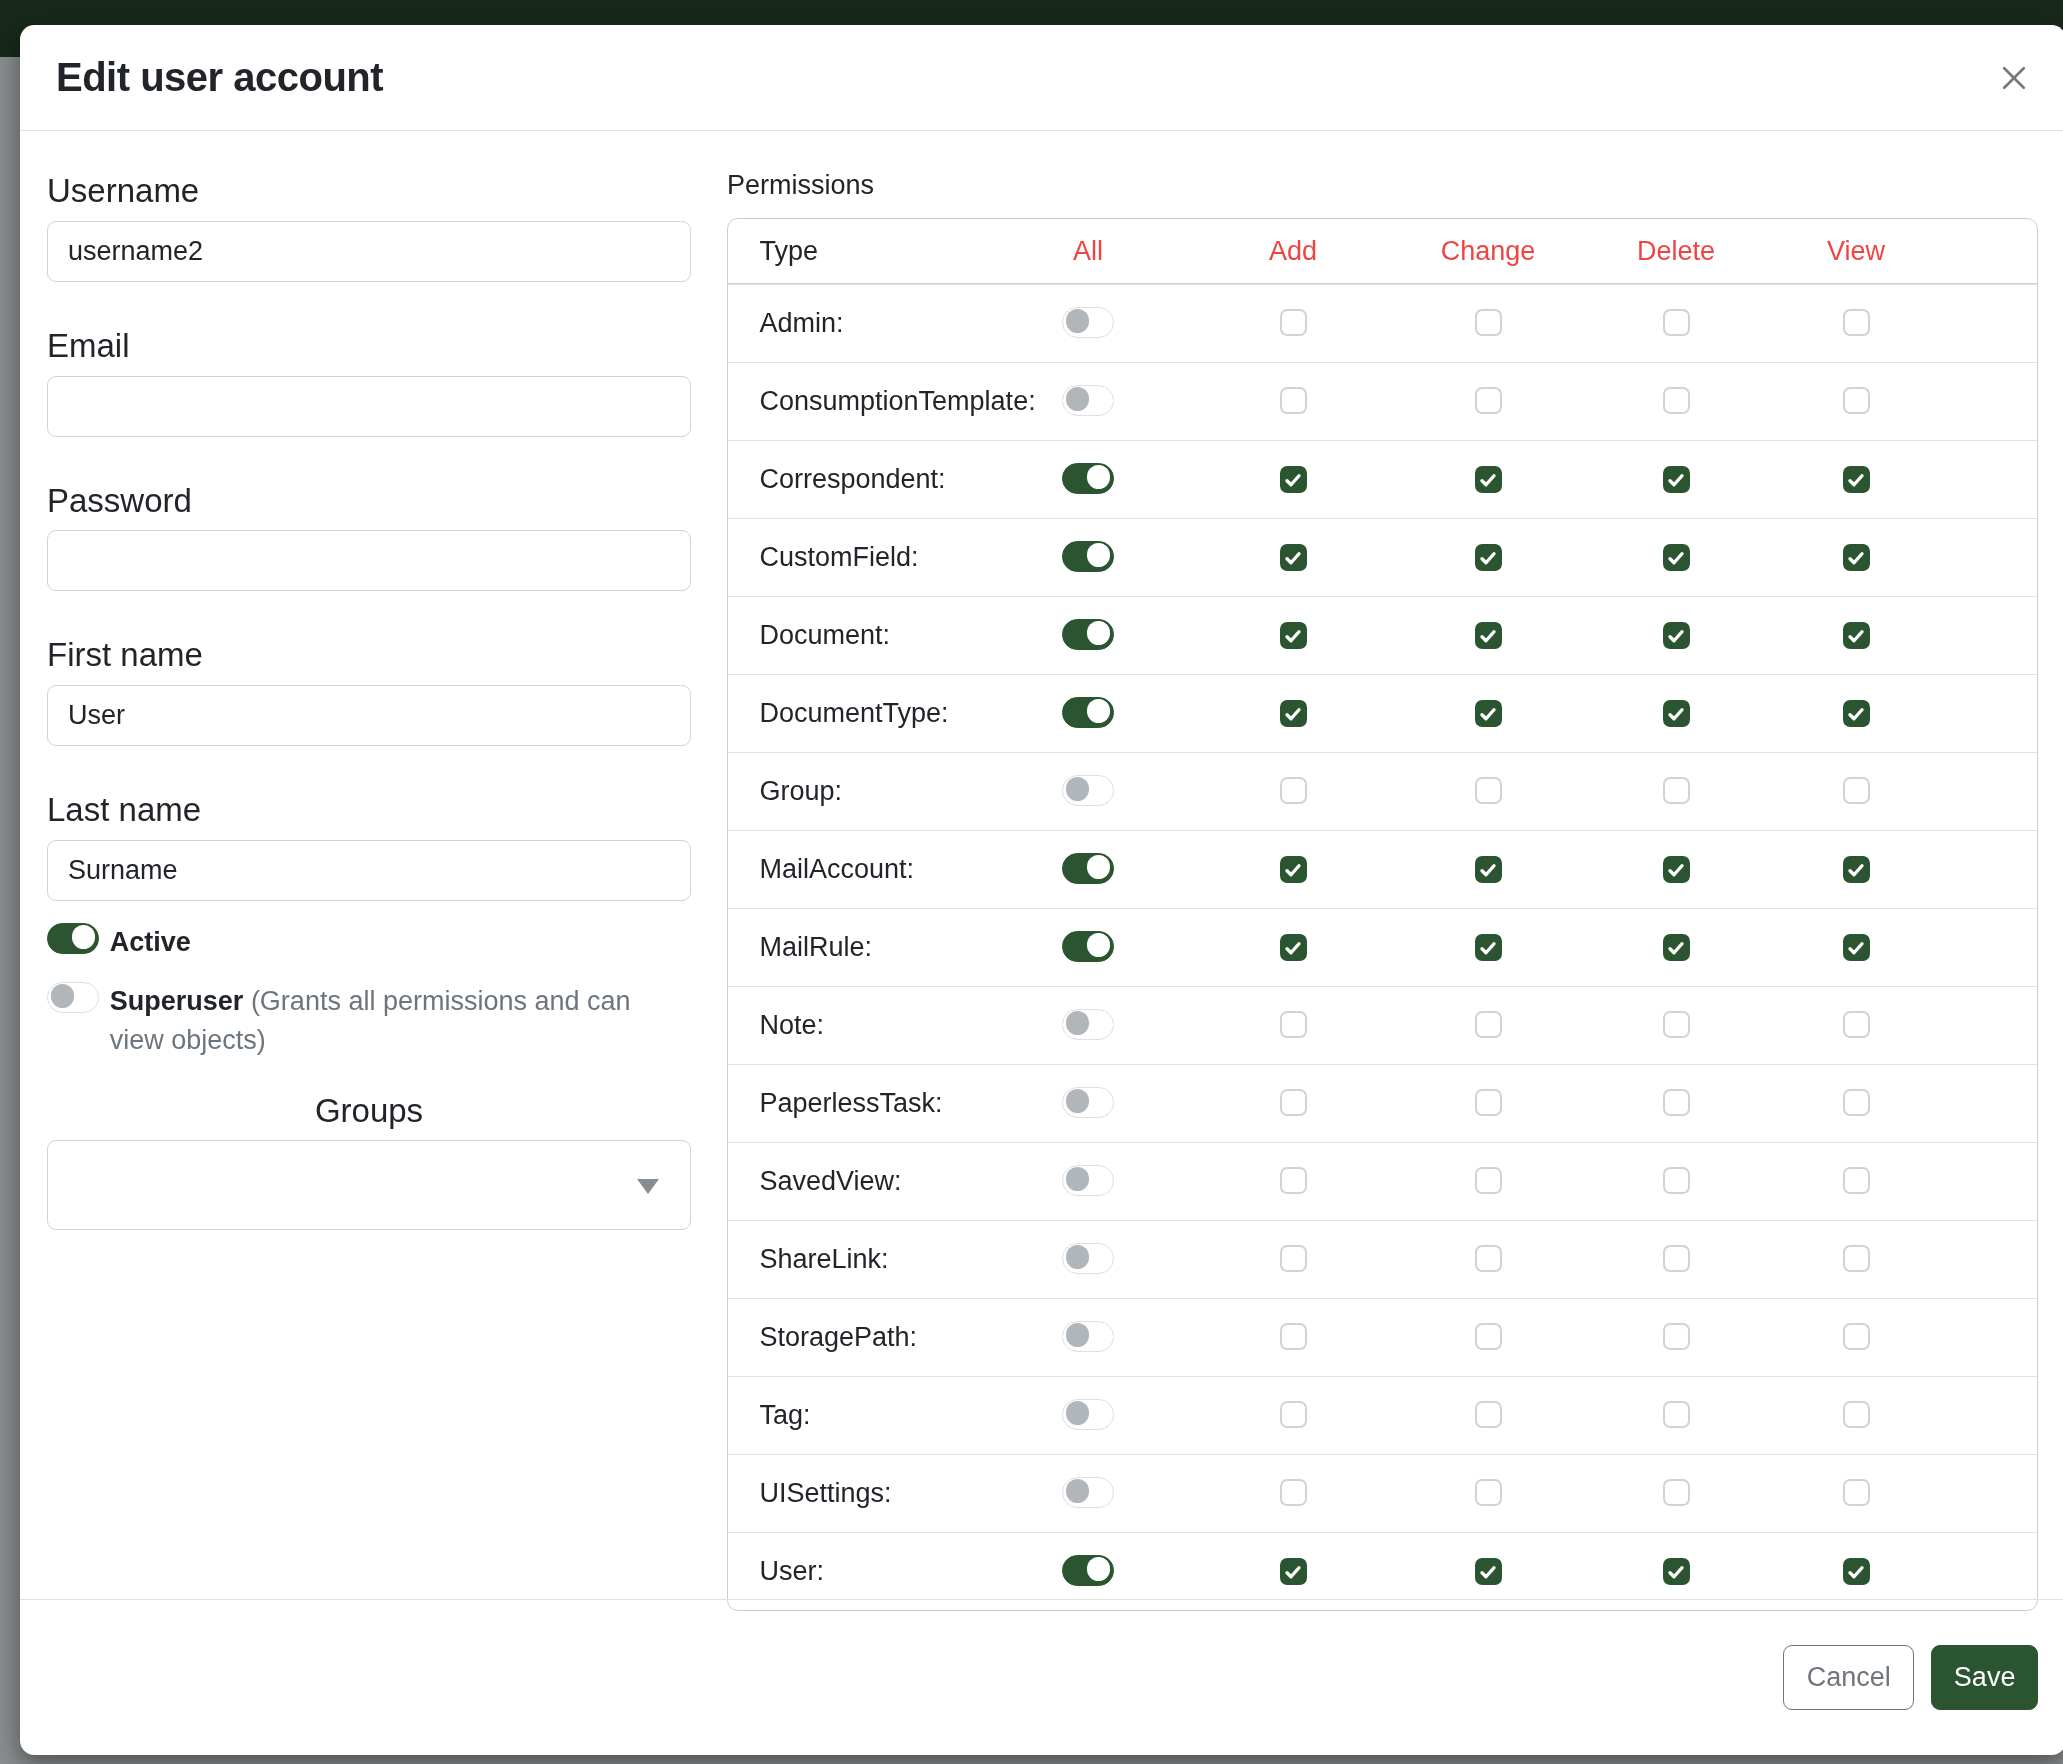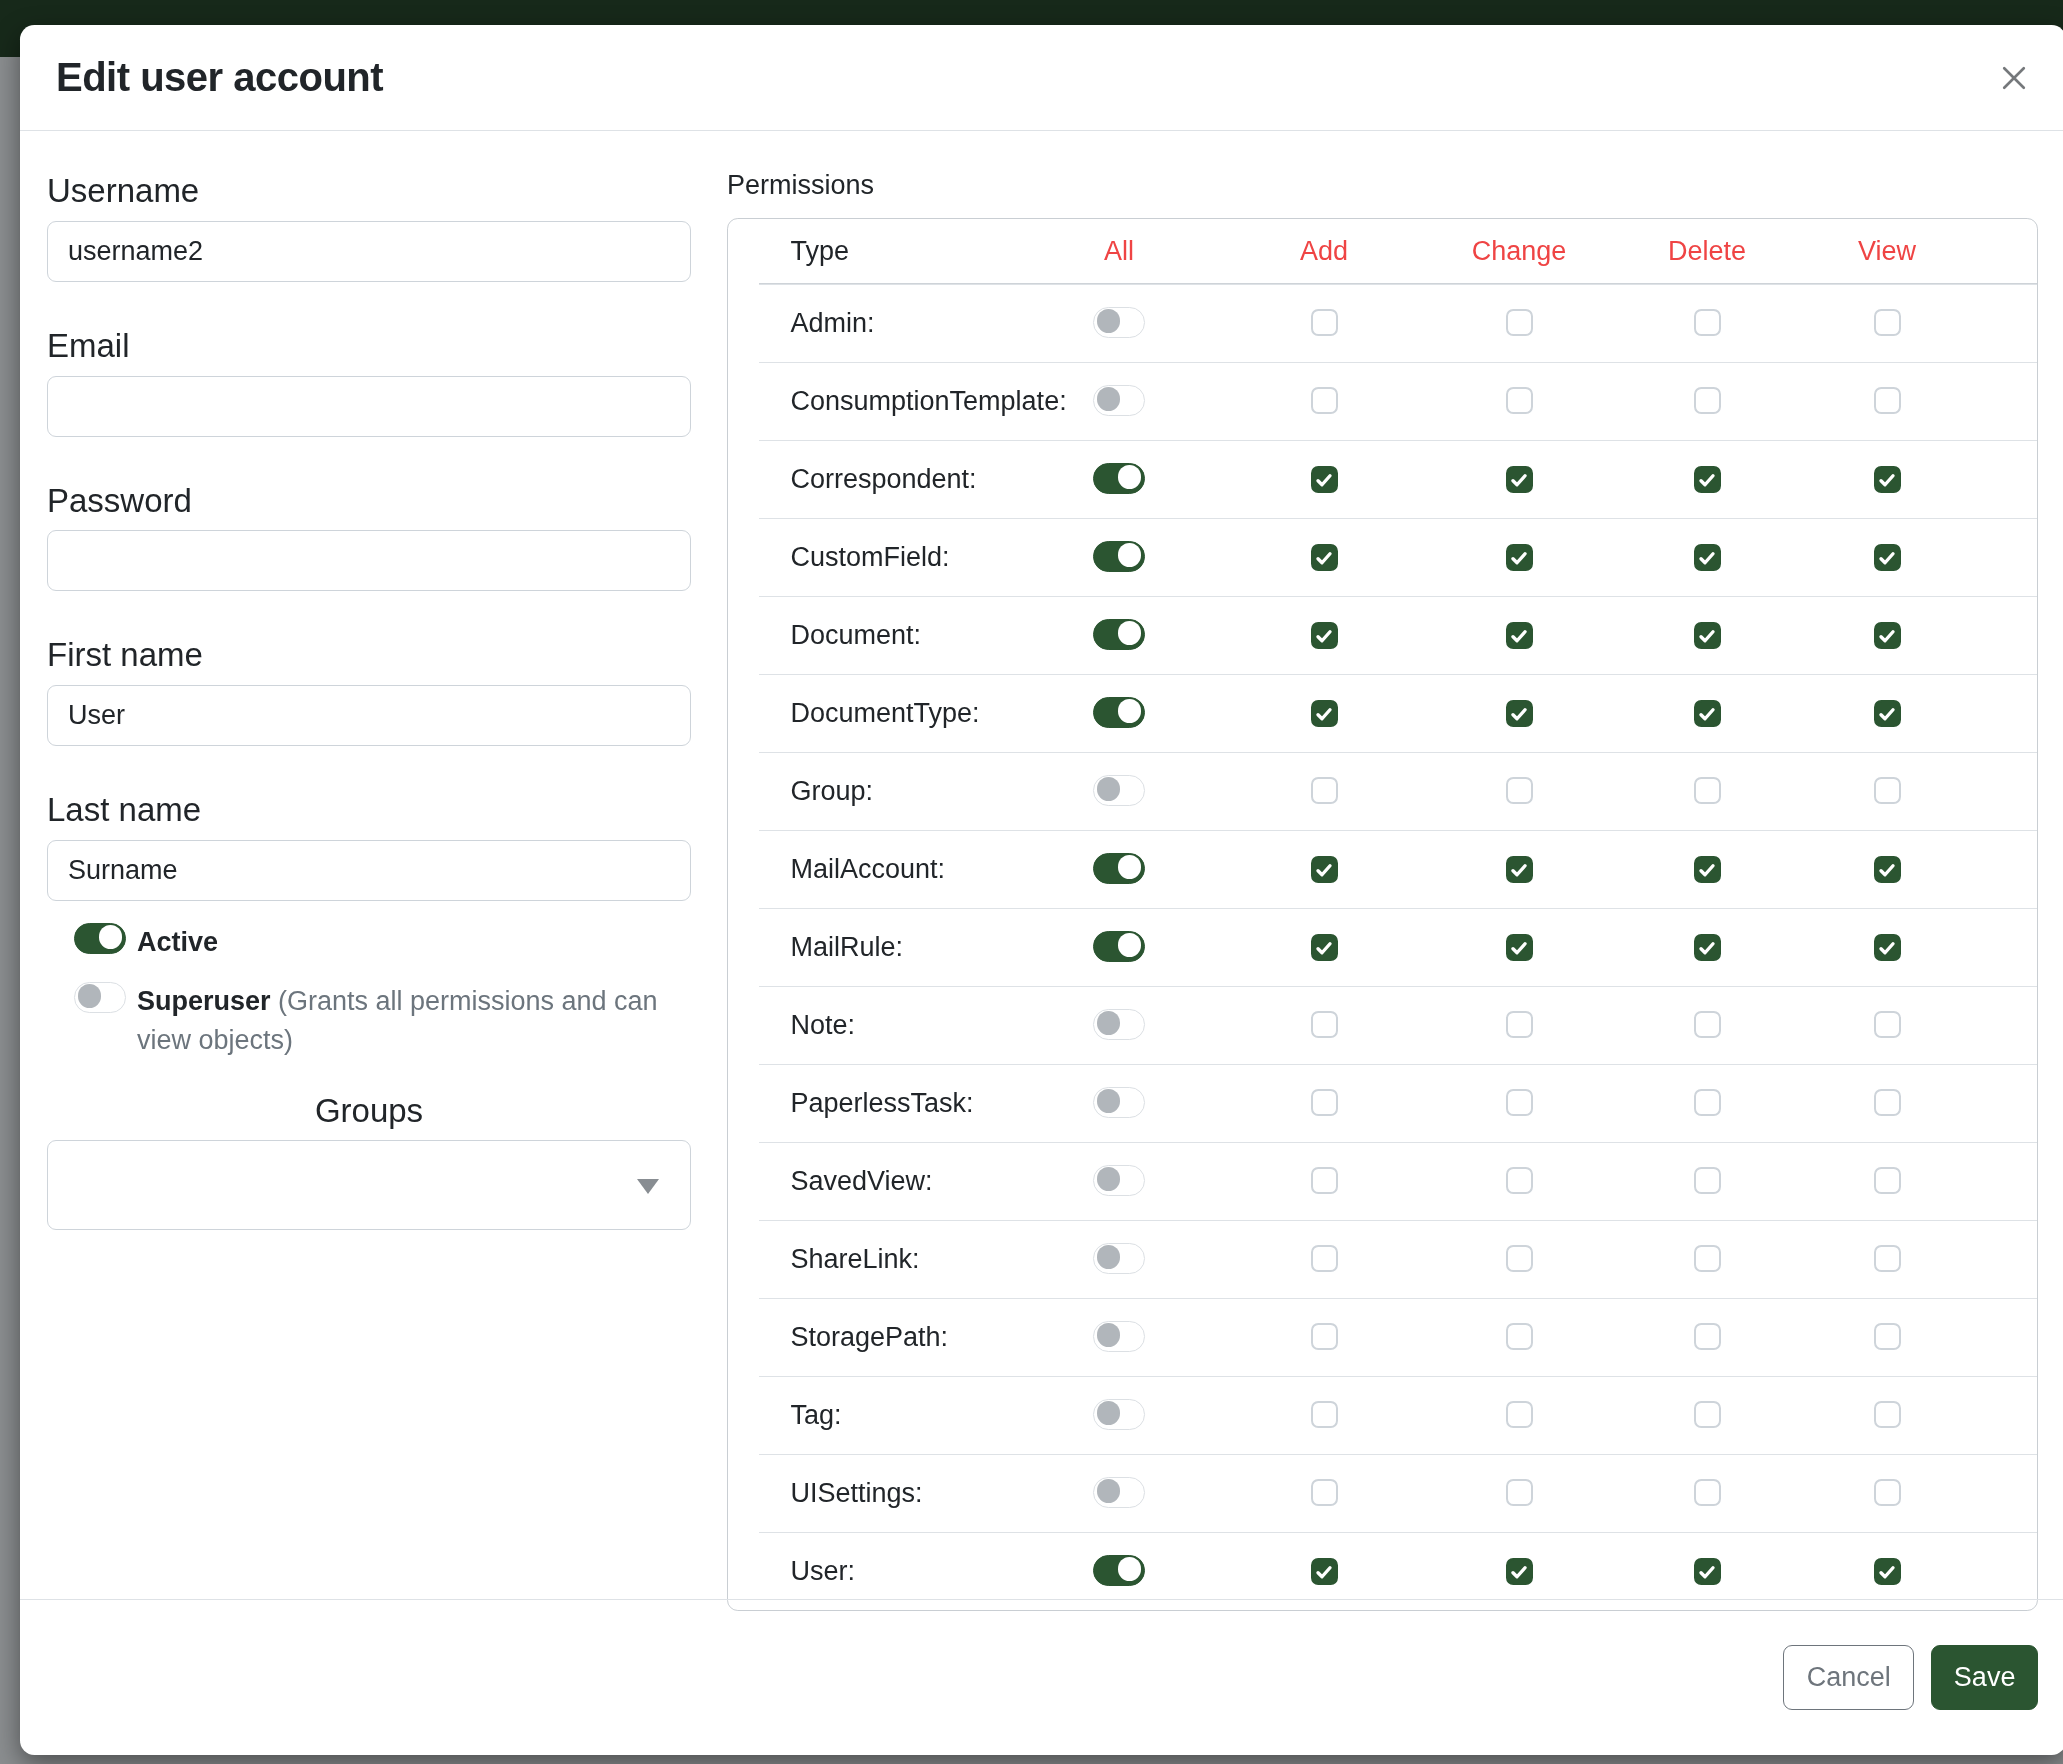--- a/index.html
+++ b/index.html
@@ -32,21 +32,21 @@
   }
   
   .form-col{position:absolute;left:27px;top:41px;width:644px;}
   .fgroup{margin-bottom:45px;}
   .flabel{display:block;font-size:33px;color:#212529;margin-bottom:10.8px;}
   .finput{
     width:100%;height:61px;box-sizing:border-box;border:1.8px solid #ced4da;border-radius:9px;
     font-size:27px;color:#212529;padding:0 20px;outline:none;background:#fff;
     font-family:Liberation Sans, sans-serif;
   }
-  .check-row{display:flex;align-items:flex-start;gap:10.8px;margin-bottom:20px;justify-content:center;}
+  .check-row{display:flex;align-items:flex-start;gap:10.8px;margin-bottom:20px;}
   .check-text{width:527px;font-size:27px;line-height:39px;}
   .check-text .name{font-weight:700;color:#212529;}
   .check-text .hint{color:#6c757d;}
   .groups-group{margin-top:32px;text-align:center;}
   .select-box{
     position:relative;width:100%;height:90px;box-sizing:border-box;
     border:1.8px solid #ced4da;border-radius:9px;background:#fff;cursor:pointer;
   }
   .select-caret{
     position:absolute;right:31px;top:50%;margin-top:-6.3px;
@@ -67,21 +67,21 @@
   .checkbox{
     display:inline-flex;align-items:center;justify-content:center;
     width:27px;height:27px;border-radius:7.2px;border:2.7px solid #ced4da;background:#fff;
     box-sizing:border-box;cursor:pointer;
   }
   .checkbox.on{background:#2b5531;border-color:#2b5531;}
   
   .perm-col{position:absolute;left:707px;top:39px;width:1311px;}
   .perm-label{font-size:27px;color:#212529;}
   .perm-card{
-    margin-top:17px;border:1.8px solid #c9ced3;border-radius:10.8px;overflow:hidden;background:#fff;padding-left:31px;
+    margin-top:17px;border:1.8px solid #c9ced3;border-radius:10.8px;overflow:hidden;background:#fff;
   }
   .prow{
     display:grid;grid-template-columns:252px 216px 194px 196px 180px 180px 1fr;
     align-items:center;height:77px;border-top:1.8px solid #dee2e6;
   }
   .prow.head{height:64px;border-top:none;border-bottom:1.8px solid #ced3d8;}
   .pcell{justify-self:center;}
   .pcell.type{justify-self:start;padding-left:31.5px;font-size:27px;color:#212529;}
   .pcell.htext{font-size:27px;color:#ef4444;}
   

